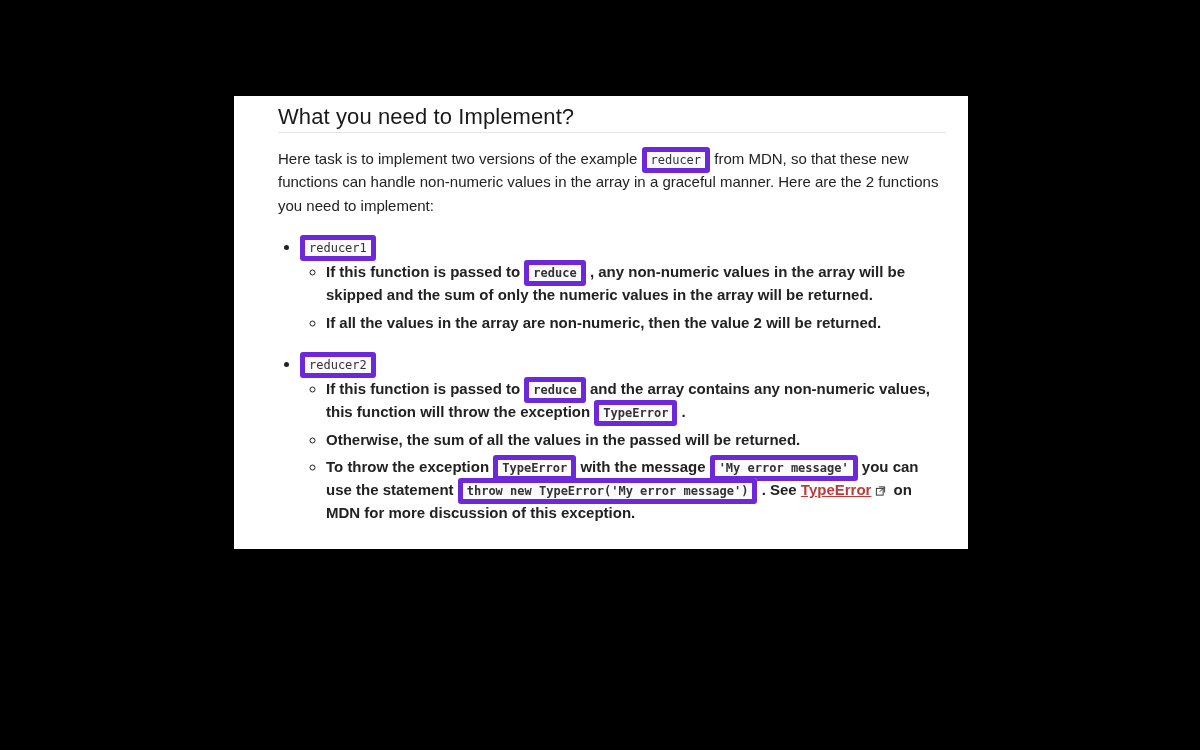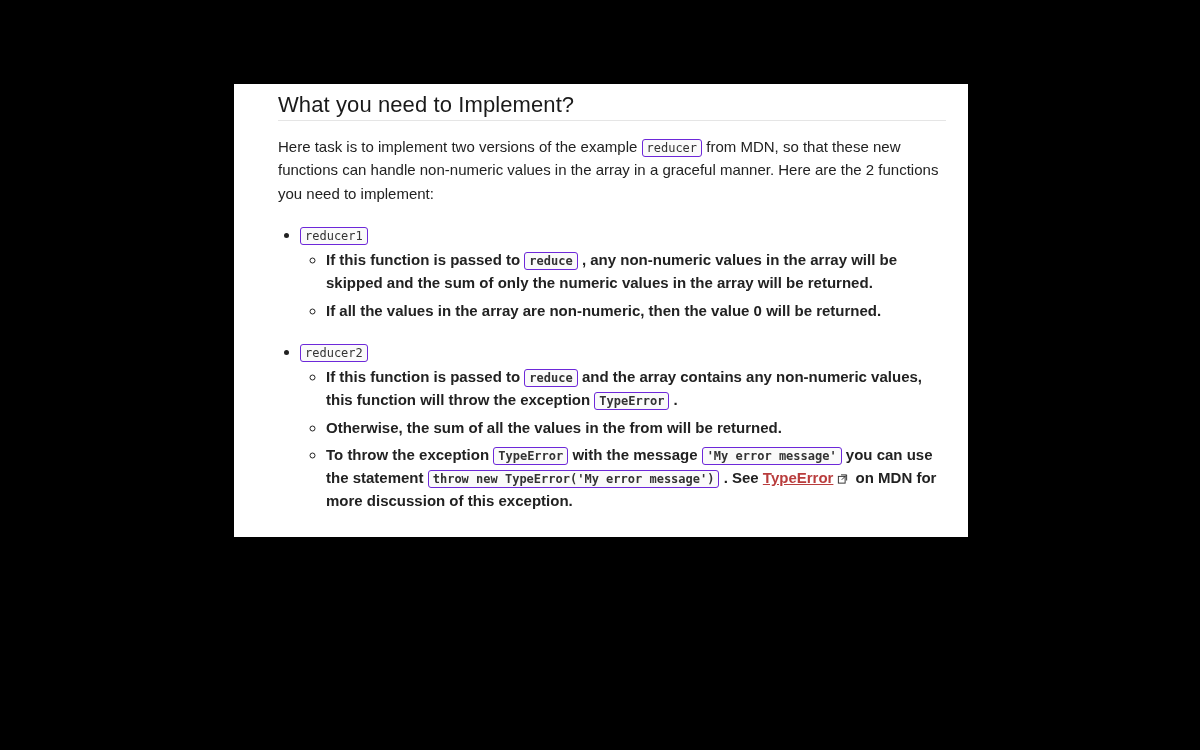--- a/index.html
+++ b/index.html
@@ -7,21 +7,21 @@
     padding: 0;
     width: 1200px;
     height: 750px;
     background: #000;
     font-family: "Segoe UI", "Helvetica Neue", Arial, sans-serif;
     -webkit-font-smoothing: antialiased;
   }
   .doc-card {
     position: absolute;
     left: 234px;
-    top: 84px;
+    top: 96px;
     width: 734px;
     background: #fff;
     box-sizing: border-box;
     padding: 8px 22px 18px 44px;
     color: #222;
     box-shadow: 0 0 0 1px rgba(0,0,0,0.08);
   }
   h2.section-heading {
     font-size: 22px;
     font-weight: 400;
@@ -34,21 +34,21 @@
   p.intro {
     font-size: 15px;
     line-height: 1.55;
     margin: 0 0 14px 0;
     color: #222;
   }
   code.inline {
     font-family: ui-monospace, SFMono-Regular, "Menlo", "Consolas", monospace;
     font-size: 12px;
     background: #fafafa;
-    border: 1px solid #6d28d9;
+    border: 5px solid #6d28d9;
     border-radius: 3px;
     padding: 1px 4px 1px 4px;
     color: #333;
     vertical-align: baseline;
     white-space: nowrap;
   }
   ul.l1 {
     margin: 0;
     padding-left: 22px;
     font-size: 15px;
@@ -84,25 +84,25 @@
 <div class="doc-card">
   <h2 class="section-heading">What you need to Implement?</h2>
 
   <p class="intro">
     <span>Here task is to implement two versions of the example </span><code class="inline">reducer</code><span> from MDN, so that these new functions can handle non-numeric values in the array in a graceful manner. Here are the 2 functions you need to implement:</span>
   </p>
 
   <ul class="l1" id="function-list">
       <li><code class="inline">reducer1</code><ul class="l2">
           <li><span>If this function is passed to </span><code class="inline">reduce</code><span> , any non-numeric values in the array will be skipped and the sum of only the numeric values in the array will be returned.</span></li>
-          <li><span>If all the values in the array are non-numeric, then the value 0 will be returned.</span></li>
+          <li><span>If all the values in the array are non-numeric, then the value 2 will be returned.</span></li>
         </ul></li>
       <li><code class="inline">reducer2</code><ul class="l2">
           <li><span>If this function is passed to </span><code class="inline">reduce</code><span> and the array contains any non-numeric values, this function will throw the exception </span><code class="inline">TypeError</code><span> .</span></li>
-          <li><span>Otherwise, the sum of all the values in the from will be returned.</span></li>
+          <li><span>Otherwise, the sum of all the values in the passed will be returned.</span></li>
           <li><span>To throw the exception </span><code class="inline">TypeError</code><span> with the message </span><code class="inline">'My error message'</code><span>  you can use the statement </span><code class="inline">throw new TypeError('My error message')</code><span> . See </span><a class="ext-link" href="#">TypeError</a><span class="ext-icon"><svg width="13" height="12" viewBox="0 0 16 16" fill="none">
                 <rect x="2.5" y="4.5" width="9" height="9" stroke="#333" stroke-width="1.3"></rect>
                 <path d="M6 2.5 H13.5 V10" stroke="#333" stroke-width="1.3" fill="none"></path>
                 <path d="M13 3 L7 9" stroke="#333" stroke-width="1.3"></path>
               </svg></span><span> on MDN for more discussion of this exception.</span></li>
         </ul></li>
     </ul>
 </div>
 
 </body></html>

